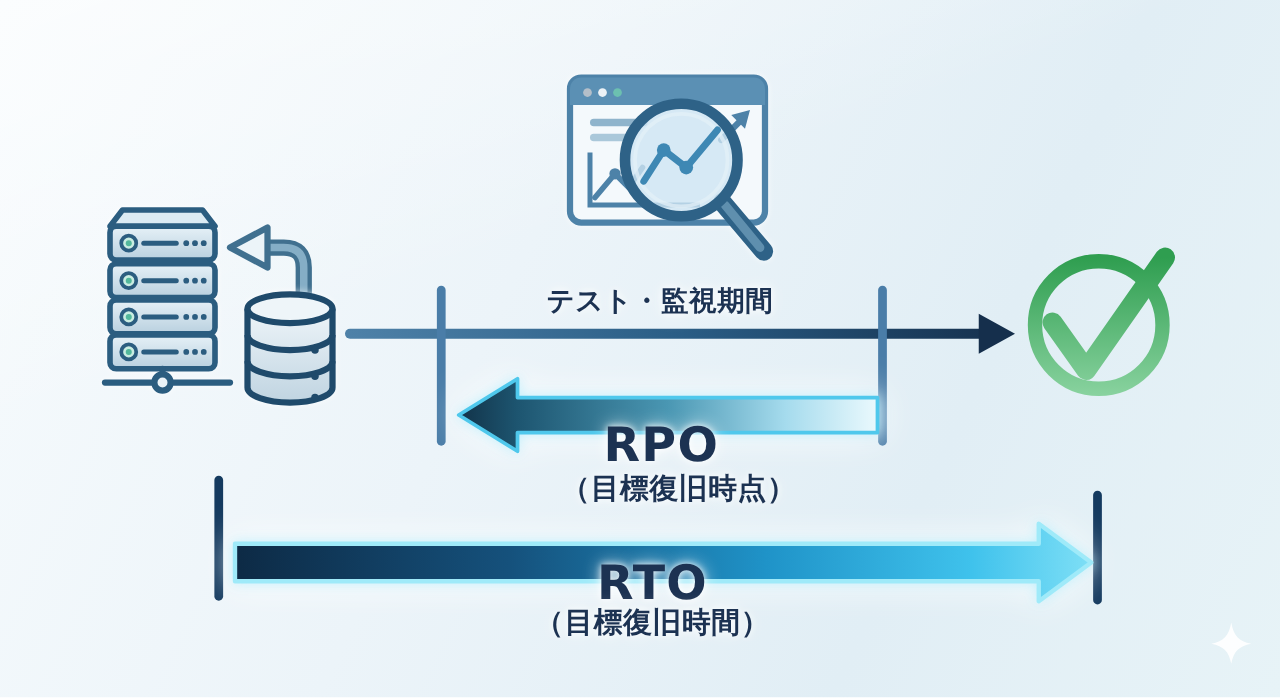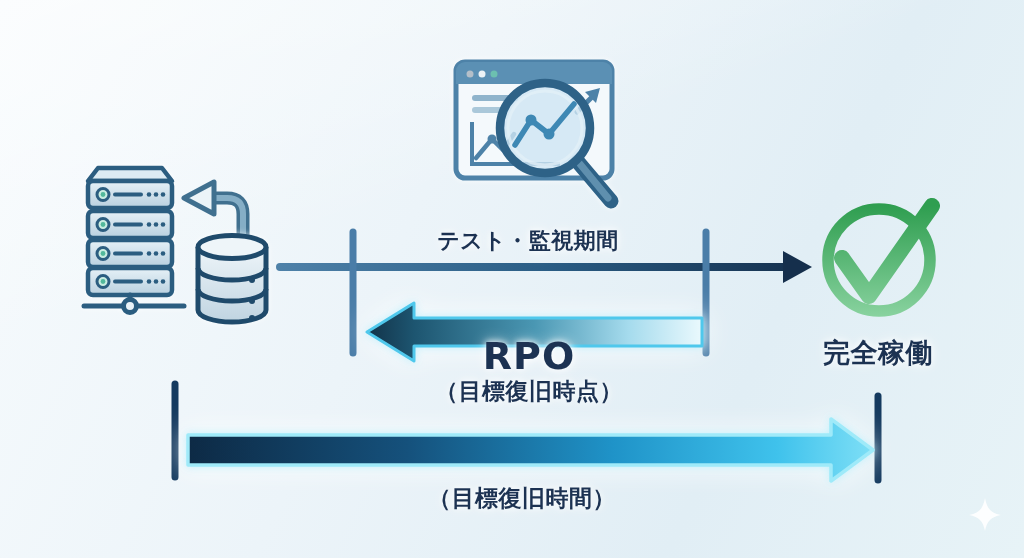--- a/index.html
+++ b/index.html
@@ -16,21 +16,21 @@
   svg.overlay{position:absolute;left:0;top:0;}
   .label{
     position:absolute;transform:translate(-50%,-50%);
     color:#1c3252;font-weight:800;white-space:nowrap;
     text-shadow:0 0 6px rgba(255,255,255,.95),0 0 14px rgba(255,255,255,.8);
     letter-spacing:.5px;
   }
   .lbl-system{left:186px;top:352px;font-size:27px;}
   .lbl-test{left:528px;top:241px;font-size:22px;}
   .lbl-rpo{left:529px;top:356px;font-size:38px;letter-spacing:1px;}
-  .lbl-rpo-sub{left:529px;top:391px;font-size:23px;}
+  .lbl-rpo-sub{left:543px;top:391px;font-size:23px;}
   .lbl-rto{left:522px;top:466px;font-size:38px;letter-spacing:1px;}
   .lbl-rto-sub{left:522px;top:498px;font-size:23px;}
   .lbl-full{left:878px;top:353px;font-size:27px;}
   .glow{filter:drop-shadow(0 0 5px rgba(190,238,251,.95)) drop-shadow(0 0 14px rgba(255,255,255,.85));}
   .softglow{filter:drop-shadow(0 0 3px rgba(255,255,255,.7));}
 </style>
 </head>
 <body>
 
 <div class="canvas">
@@ -180,15 +180,15 @@
       <circle cx="879" cy="260" r="51" fill="none" stroke="url(#gradGreen)" stroke-width="11.5"></circle>
       <path d="M842,258 L869,296 L932,206" fill="none" stroke="url(#gradGreen)" stroke-width="16" stroke-linecap="round" stroke-linejoin="round"></path>
     </g>
 
     <path d="M985,498 C987,509 991,513 1001,515 C991,517 987,521 985,531 C983,521 979,517 969,515 C979,513 983,509 985,498 Z" fill="rgba(255,255,255,0.9)"></path>
   </svg>
 
   <div class="label lbl-test">テスト・監視期間</div>
   <div class="label lbl-rpo">RPO</div>
   <div class="label lbl-rpo-sub">（目標復旧時点）</div>
+  <div class="label lbl-rto">RTO</div>
   <div class="label lbl-rto-sub">（目標復旧時間）</div>
-  <div class="label lbl-full">完全稼働</div>
 </div>
 
 </body></html>

